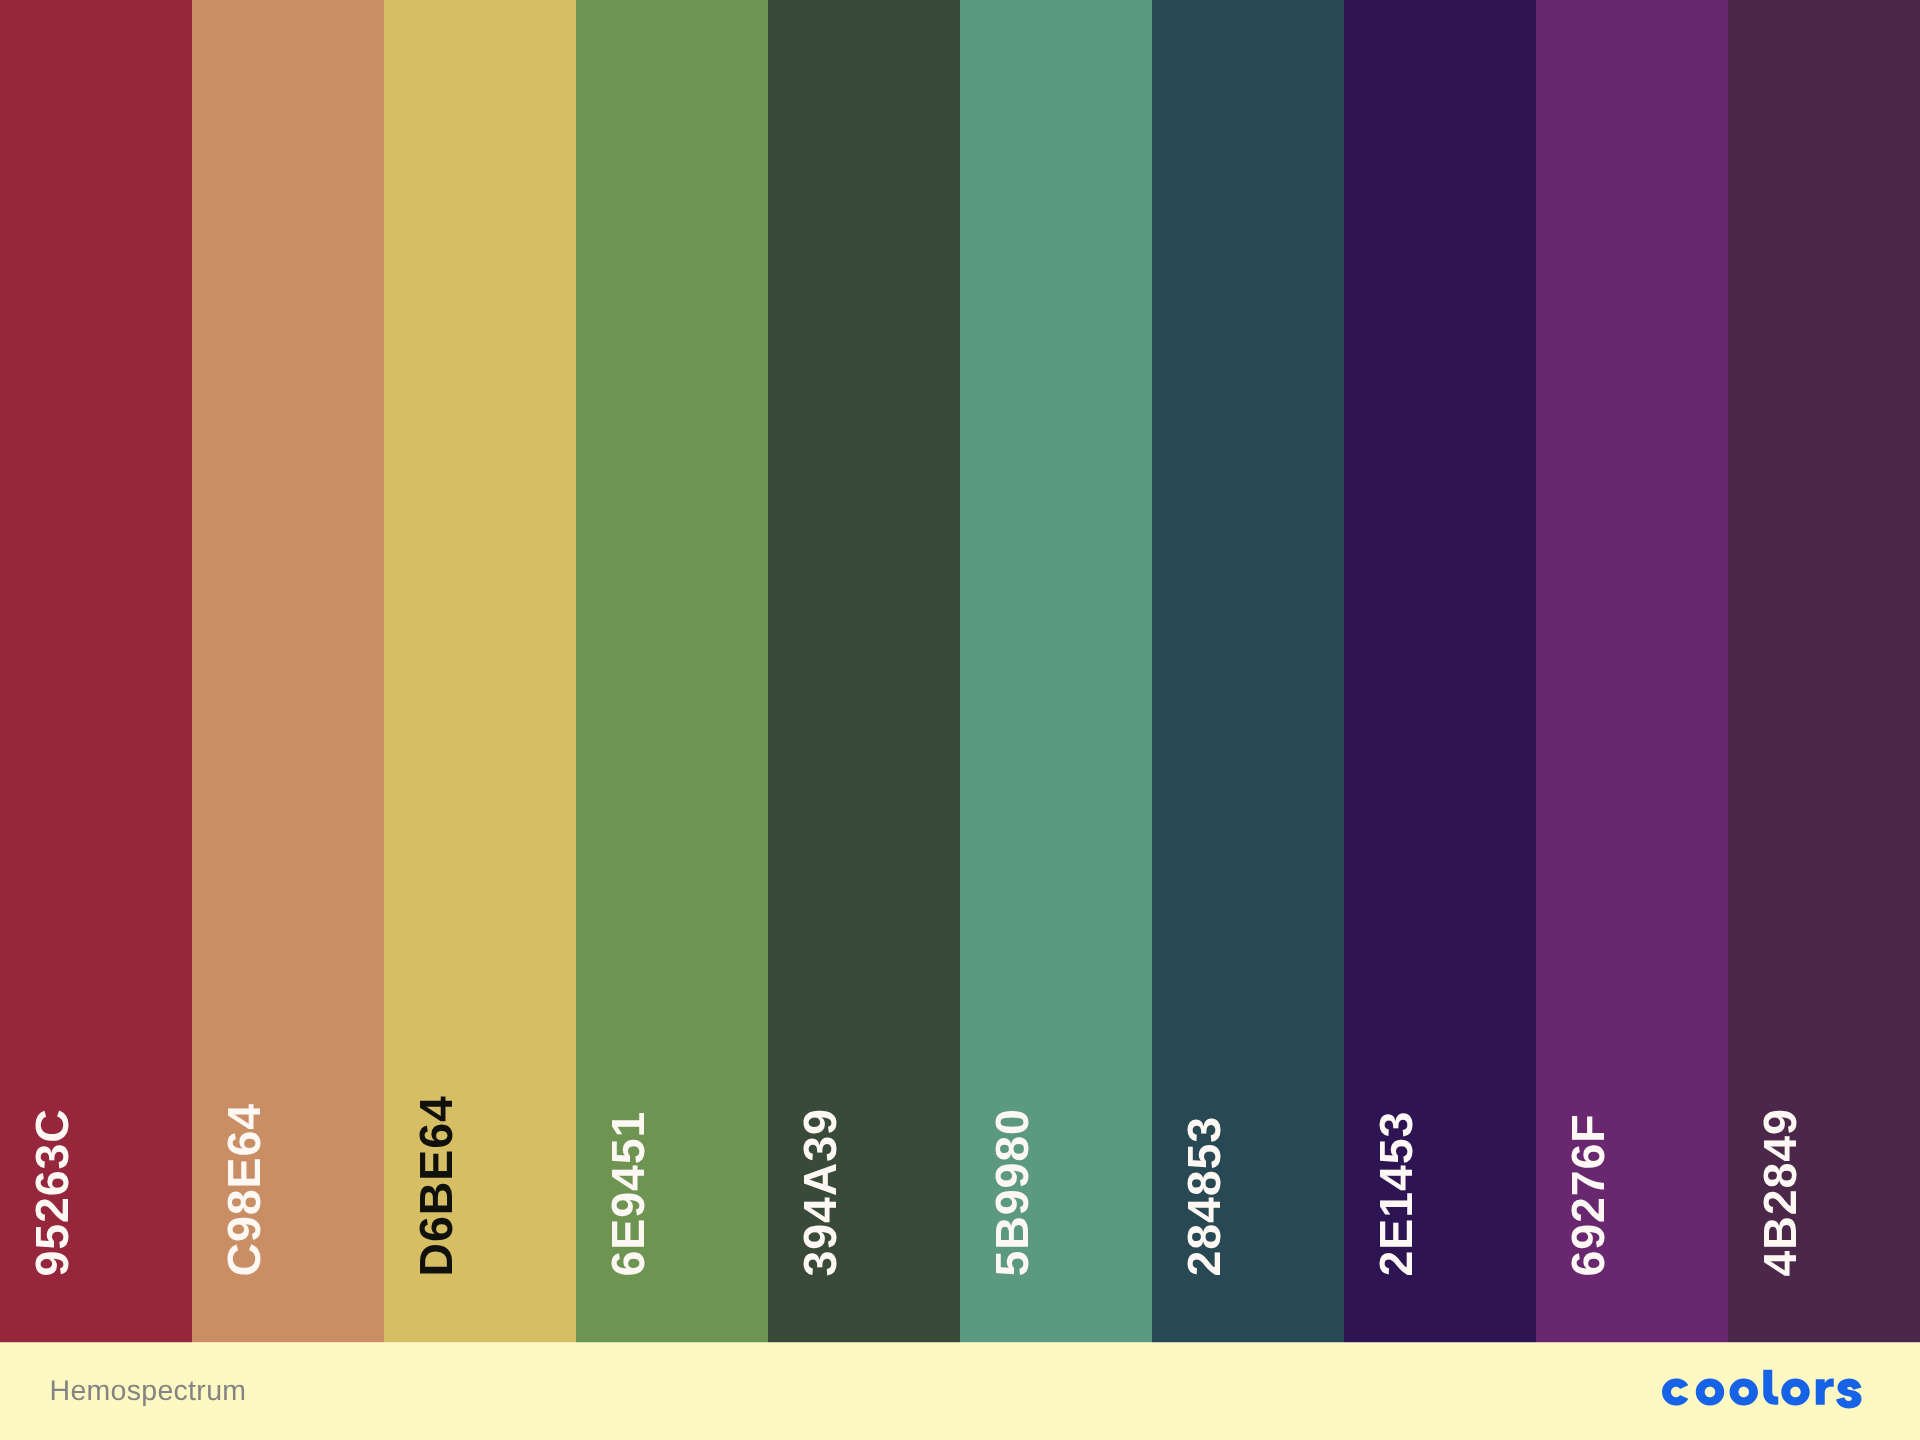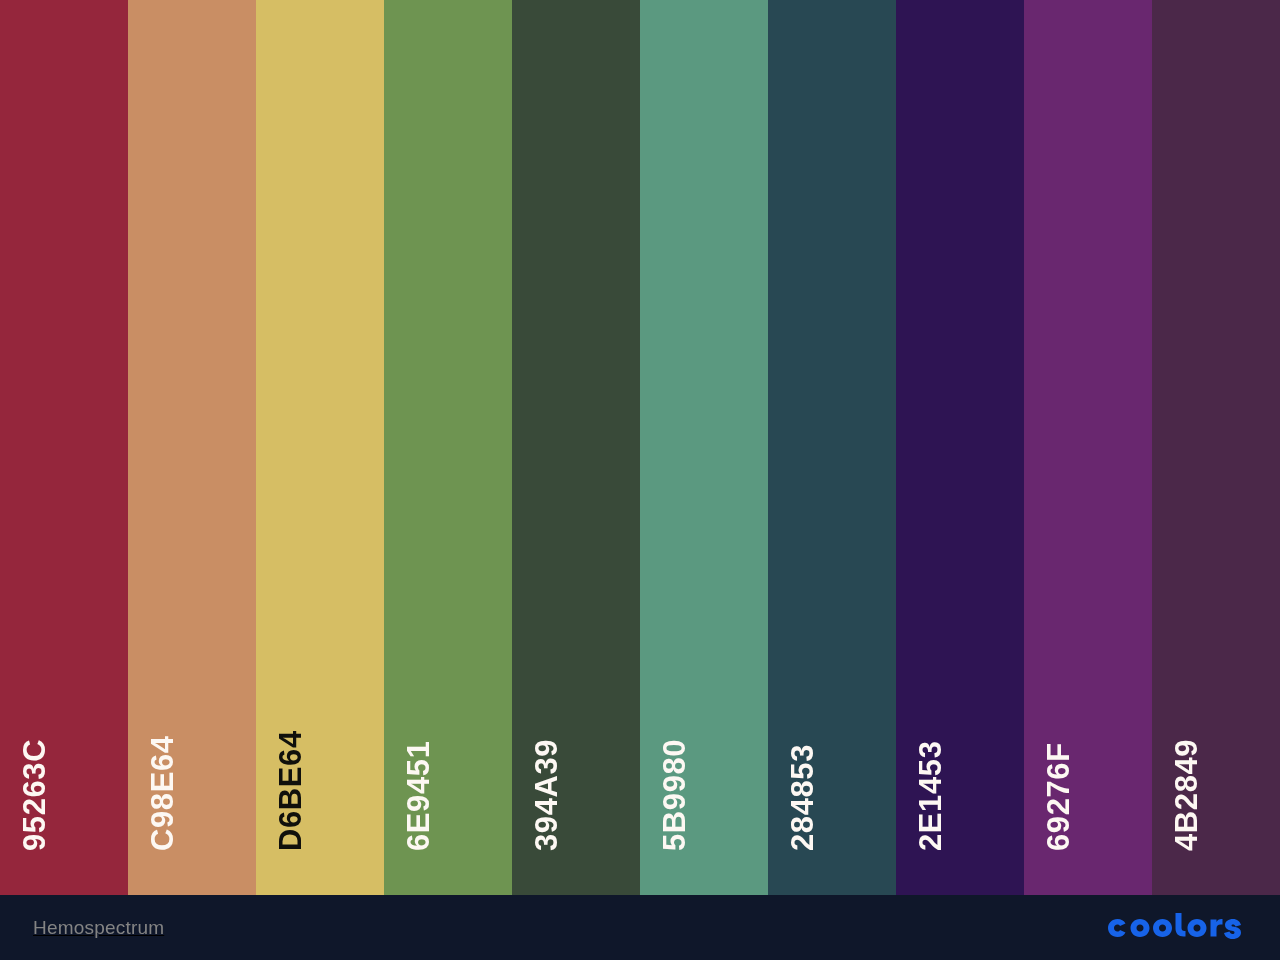--- a/index.html
+++ b/index.html
@@ -64,28 +64,27 @@
 
   .swatch-label.light-text { color: #fdf8f3; }
   .swatch-label.dark-text  { color: #10100c; }
 
   
   #palette-footer {
     position: relative;
     width: 1280px;
     height: 65px;
     flex: none;
-    background: #0f172a;
+    background: #fef9c3;
     display: flex;
     flex-direction: row;
     align-items: center;
     justify-content: space-between;
     box-sizing: border-box;
     padding: 0 32px 0 33px;
-    text-decoration: underline;
   }
 
   #palette-title {
     font-family: "Liberation Sans", sans-serif;
     font-size: 19px;
     font-weight: 400;
     color: #848484;
     letter-spacing: 0.2px;
     line-height: 1;
     white-space: nowrap;

